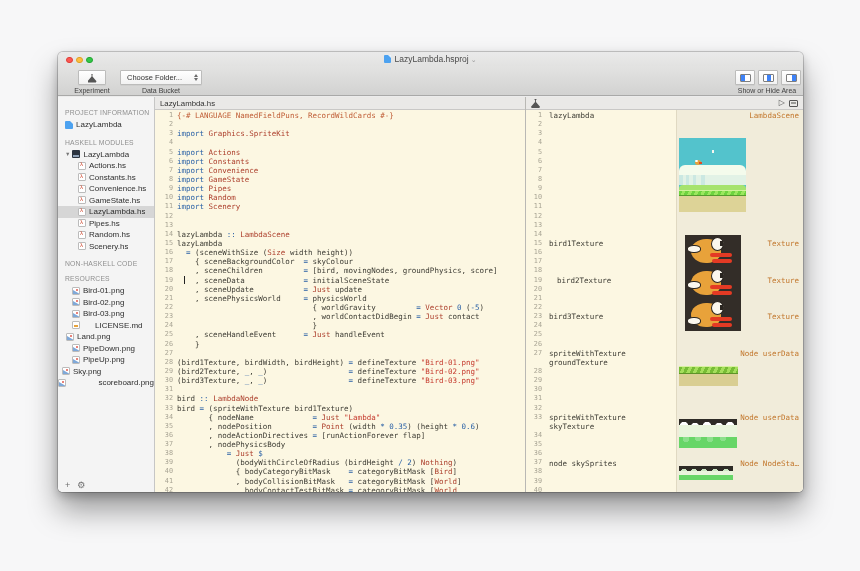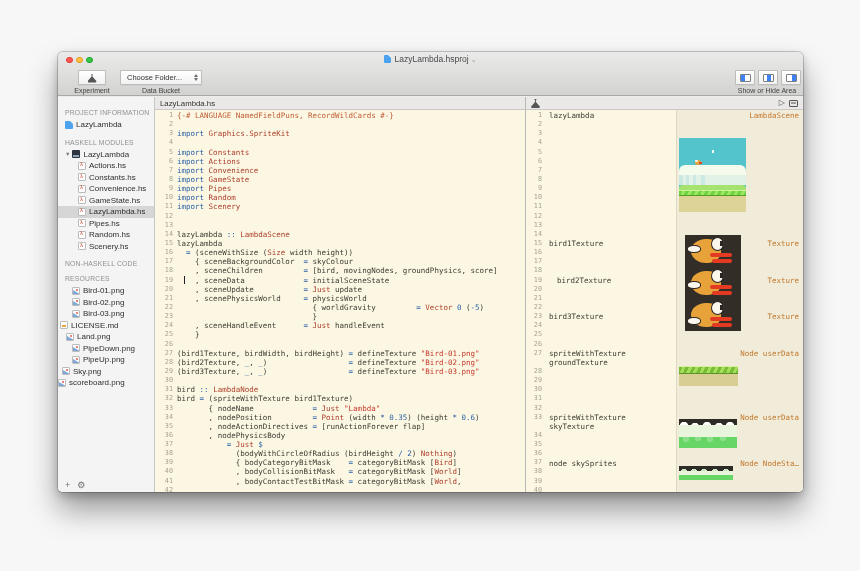--- a/index.html
+++ b/index.html
@@ -223,41 +223,41 @@
             <span class="lbl">Bird-01.png</span>
           </div>
           <div class="side-item" style="padding-left: 14px;">
             <span class="ico ic-png-file"></span>
             <span class="lbl">Bird-02.png</span>
           </div>
           <div class="side-item" style="padding-left: 14px;">
             <span class="ico ic-png-file"></span>
             <span class="lbl">Bird-03.png</span>
           </div>
-          <div class="side-item" style="padding-left: 2px;">
+          <div class="side-item" style="padding-left: 14px; gap: 12px;">
             <span class="ico ic-md-file"></span>
             <span class="lbl">LICENSE.md</span>
           </div>
           <div class="side-item" style="padding-left: 8px;">
             <span class="ico ic-png-file"></span>
             <span class="lbl">Land.png</span>
           </div>
           <div class="side-item" style="padding-left: 14px;">
             <span class="ico ic-png-file"></span>
             <span class="lbl">PipeDown.png</span>
           </div>
           <div class="side-item" style="padding-left: 14px;">
             <span class="ico ic-png-file"></span>
             <span class="lbl">PipeUp.png</span>
           </div>
           <div class="side-item" style="padding-left: 4px;">
             <span class="ico ic-png-file"></span>
             <span class="lbl">Sky.png</span>
           </div>
-          <div class="side-item" style="padding-left: 0;">
+          <div class="side-item" style="padding-left: 0; justify-content: space-between;">
             <span class="ico ic-png-file"></span>
             <span class="lbl">scoreboard.png</span>
           </div>
         </div>
       <div class="side-bottom">
         <span class="plus-ic">+</span>
         <span class="gear-ic">⚙</span>
       </div>
     </div>
 
@@ -306,38 +306,39 @@
             <div class="">39</div>
             <div class="">40</div>
             <div class="">41</div>
             <div class="">42</div>
           </div>
         <div class="codecol" id="ed-code">
             <div class="code-line"><span class="sy-p">{-# LANGUAGE NamedFieldPuns, RecordWildCards #-}</span></div>
             <div class="code-line"></div>
             <div class="code-line"><span class="sy-k">import </span><span class="sy-t">Graphics.SpriteKit</span></div>
             <div class="code-line"></div>
+            <div class="code-line"><span class="sy-k">import </span><span class="sy-t">Actions</span></div>
             <div class="code-line"><span class="sy-k">import </span><span class="sy-t">Constants</span></div>
-            <div class="code-line"><span class="sy-k">import </span><span class="sy-t">Actions</span></div>
             <div class="code-line"><span class="sy-k">import </span><span class="sy-t">Convenience</span></div>
             <div class="code-line"><span class="sy-k">import </span><span class="sy-t">GameState</span></div>
             <div class="code-line"><span class="sy-k">import </span><span class="sy-t">Pipes</span></div>
             <div class="code-line"><span class="sy-k">import </span><span class="sy-t">Random</span></div>
             <div class="code-line"><span class="sy-k">import </span><span class="sy-t">Scenery</span></div>
             <div class="code-line"></div>
             <div class="code-line"></div>
             <div class="code-line"><span class="sy-n">lazyLambda </span><span class="sy-k">::</span><span class="sy-n"> </span><span class="sy-t">LambdaScene</span></div>
             <div class="code-line"><span class="sy-n">lazyLambda</span></div>
             <div class="code-line"><span class="sy-n">  </span><span class="sy-k">=</span><span class="sy-n"> (sceneWithSize (</span><span class="sy-t">Size</span><span class="sy-n"> width height))</span></div>
             <div class="code-line"><span class="sy-n">    { sceneBackgroundColor  </span><span class="sy-k">=</span><span class="sy-n"> skyColour</span></div>
             <div class="code-line"><span class="sy-n">    , sceneChildren         </span><span class="sy-k">=</span><span class="sy-n"> [bird, movingNodes, groundPhysics, score]</span></div>
             <div class="code-line"><span class="sy-n">    , sceneData             </span><span class="sy-k">=</span><span class="sy-n"> initialSceneState</span></div>
             <div class="code-line"><span class="sy-n">    , sceneUpdate           </span><span class="sy-k">=</span><span class="sy-n"> </span><span class="sy-t">Just</span><span class="sy-n"> update</span></div>
             <div class="code-line"><span class="sy-n">    , scenePhysicsWorld     </span><span class="sy-k">=</span><span class="sy-n"> physicsWorld</span></div>
             <div class="code-line"><span class="sy-n">                              { worldGravity         </span><span class="sy-k">=</span><span class="sy-n"> </span><span class="sy-t">Vector</span><span class="sy-n"> </span><span class="sy-k">0</span><span class="sy-n"> (</span><span class="sy-k">-5</span><span class="sy-n">)</span></div>
+            <div class="code-line"><span class="sy-n">                              , worldContactDidBegin </span><span class="sy-k">=</span><span class="sy-n"> </span><span class="sy-t">Just</span><span class="sy-n"> contact</span></div>
             <div class="code-line"><span class="sy-n">                              }</span></div>
             <div class="code-line"><span class="sy-n">    , sceneHandleEvent      </span><span class="sy-k">=</span><span class="sy-n"> </span><span class="sy-t">Just</span><span class="sy-n"> handleEvent</span></div>
             <div class="code-line"><span class="sy-n">    }</span></div>
             <div class="code-line"></div>
             <div class="code-line"><span class="sy-n">(bird1Texture, birdWidth, birdHeight) </span><span class="sy-k">=</span><span class="sy-n"> defineTexture </span><span class="sy-s">"Bird-01.png"</span></div>
             <div class="code-line"><span class="sy-n">(bird2Texture, </span><span class="sy-k">_</span><span class="sy-n">, </span><span class="sy-k">_</span><span class="sy-n">)                  </span><span class="sy-k">=</span><span class="sy-n"> defineTexture </span><span class="sy-s">"Bird-02.png"</span></div>
             <div class="code-line"><span class="sy-n">(bird3Texture, </span><span class="sy-k">_</span><span class="sy-n">, </span><span class="sy-k">_</span><span class="sy-n">)                  </span><span class="sy-k">=</span><span class="sy-n"> defineTexture </span><span class="sy-s">"Bird-03.png"</span></div>
             <div class="code-line"></div>
             <div class="code-line"><span class="sy-n">bird </span><span class="sy-k">::</span><span class="sy-n"> </span><span class="sy-t">LambdaNode</span></div>
             <div class="code-line"><span class="sy-n">bird </span><span class="sy-k">=</span><span class="sy-n"> (spriteWithTexture bird1Texture)</span></div>

